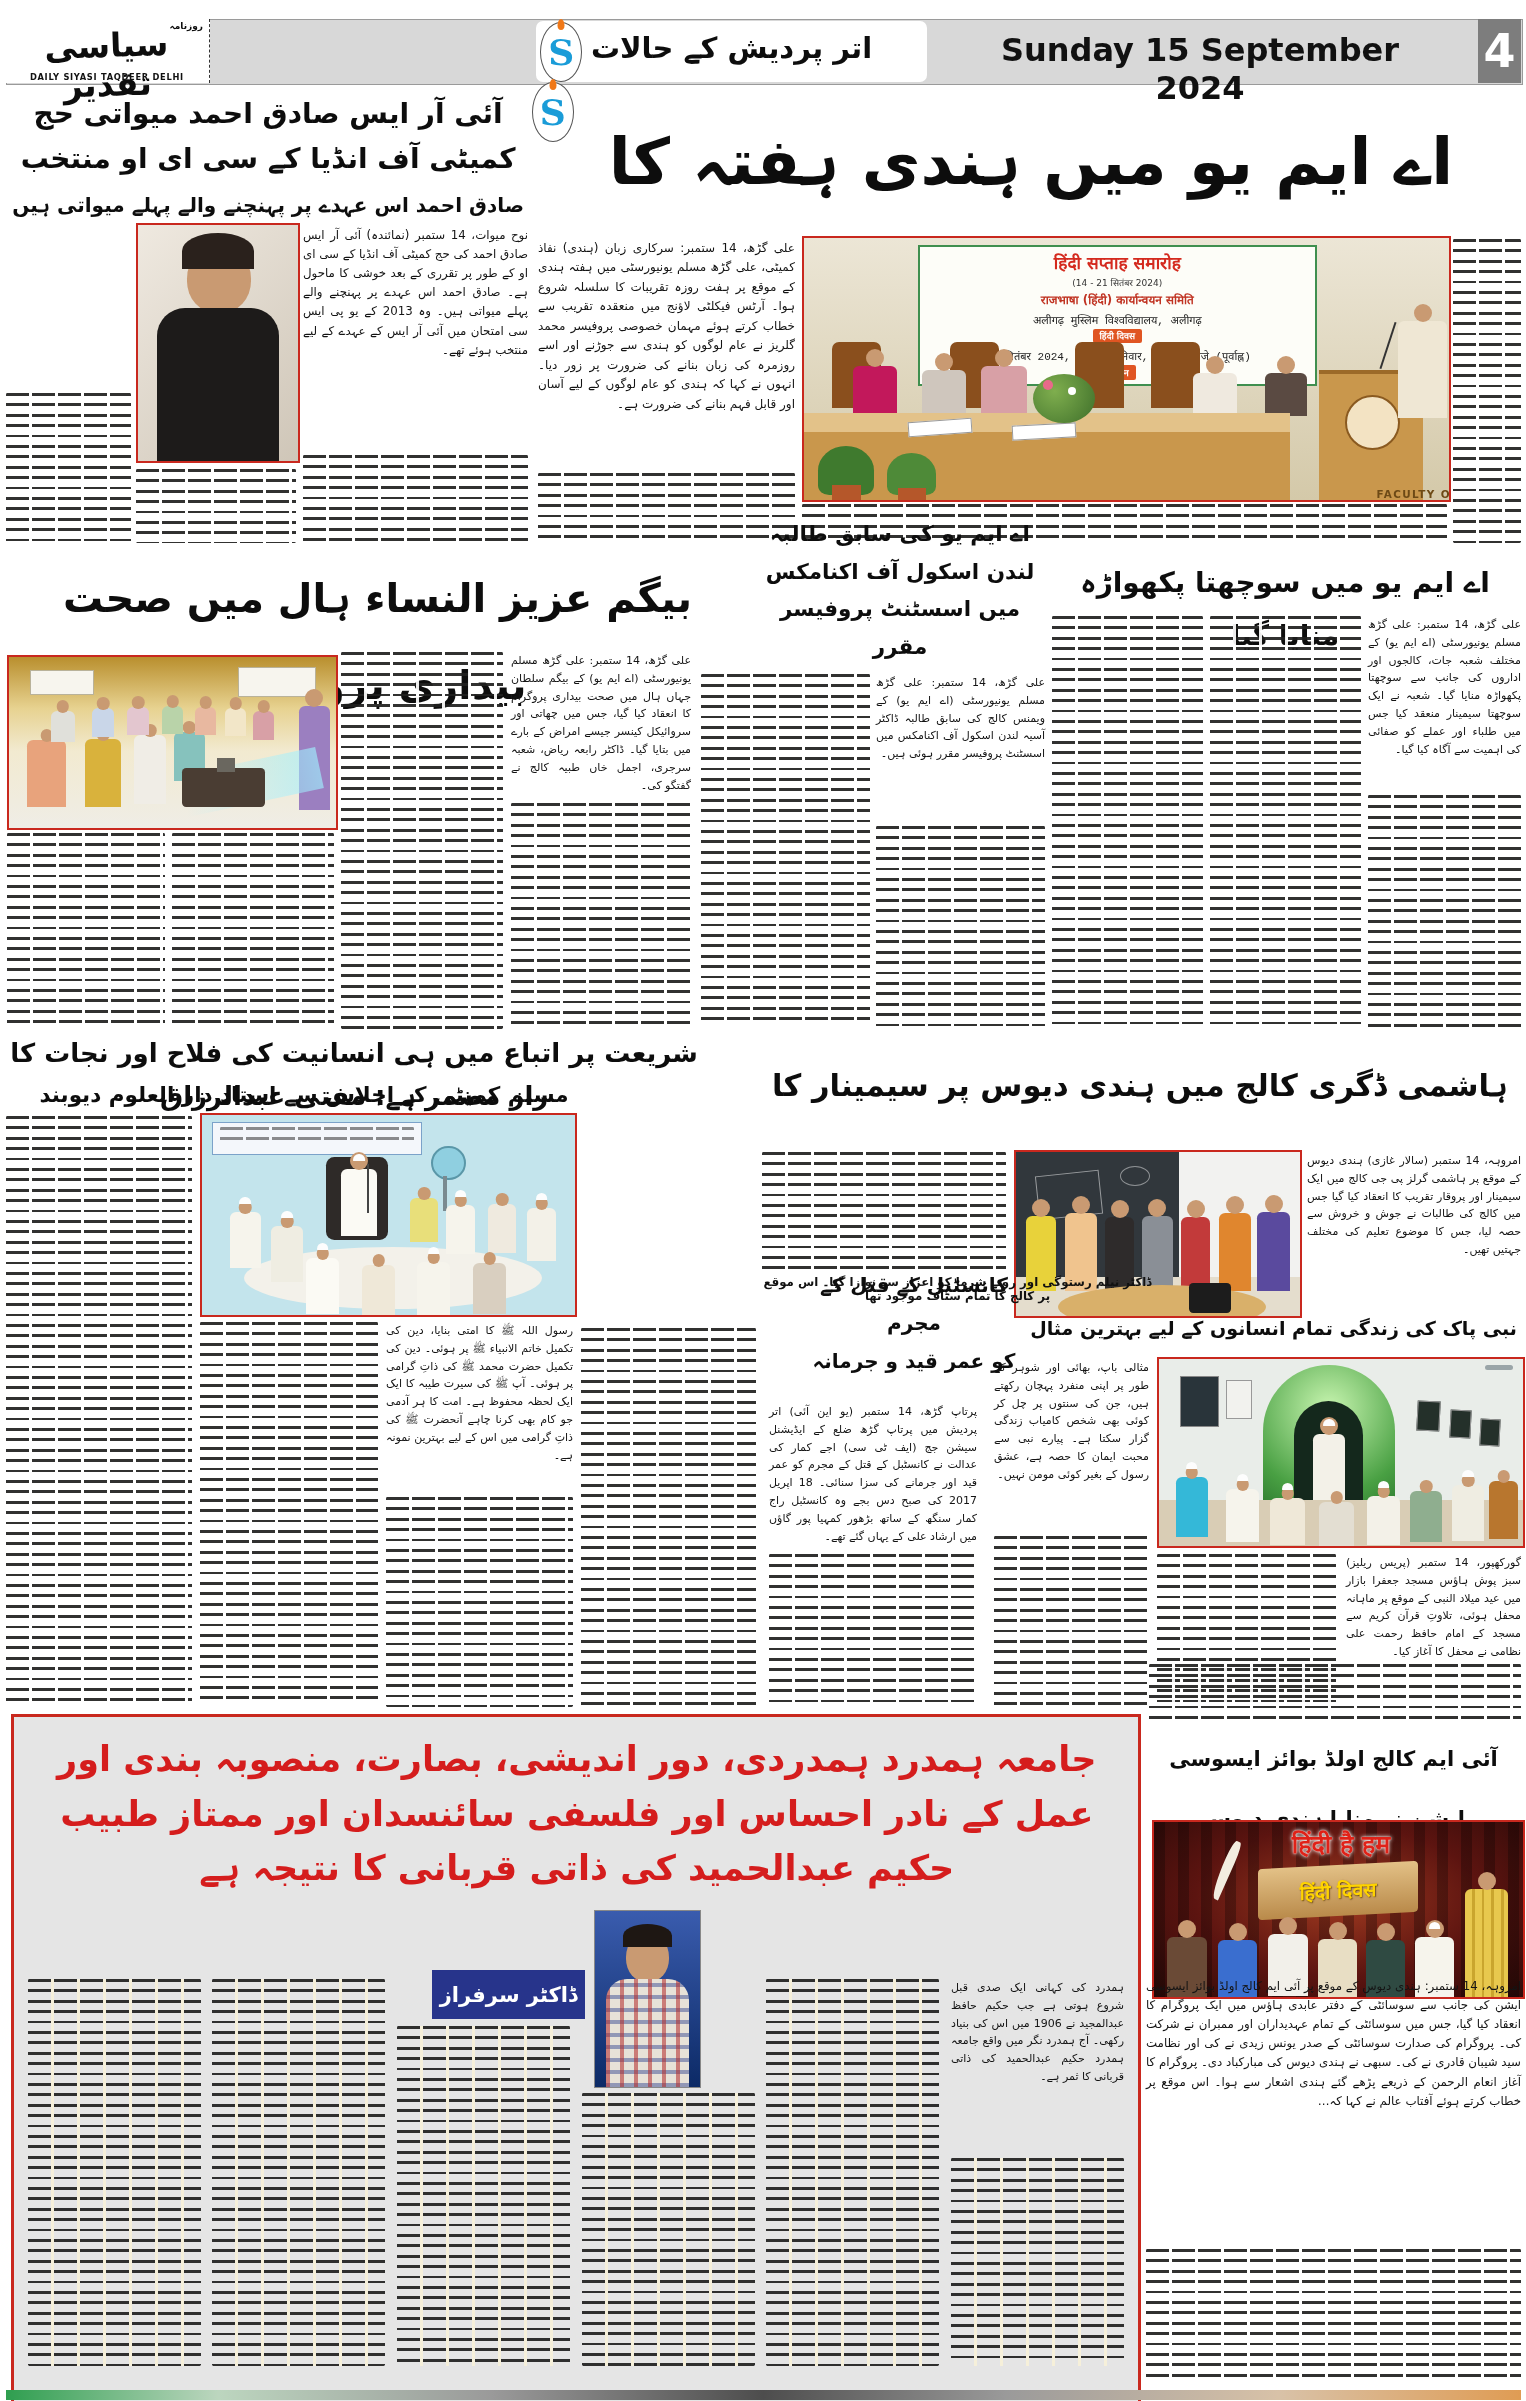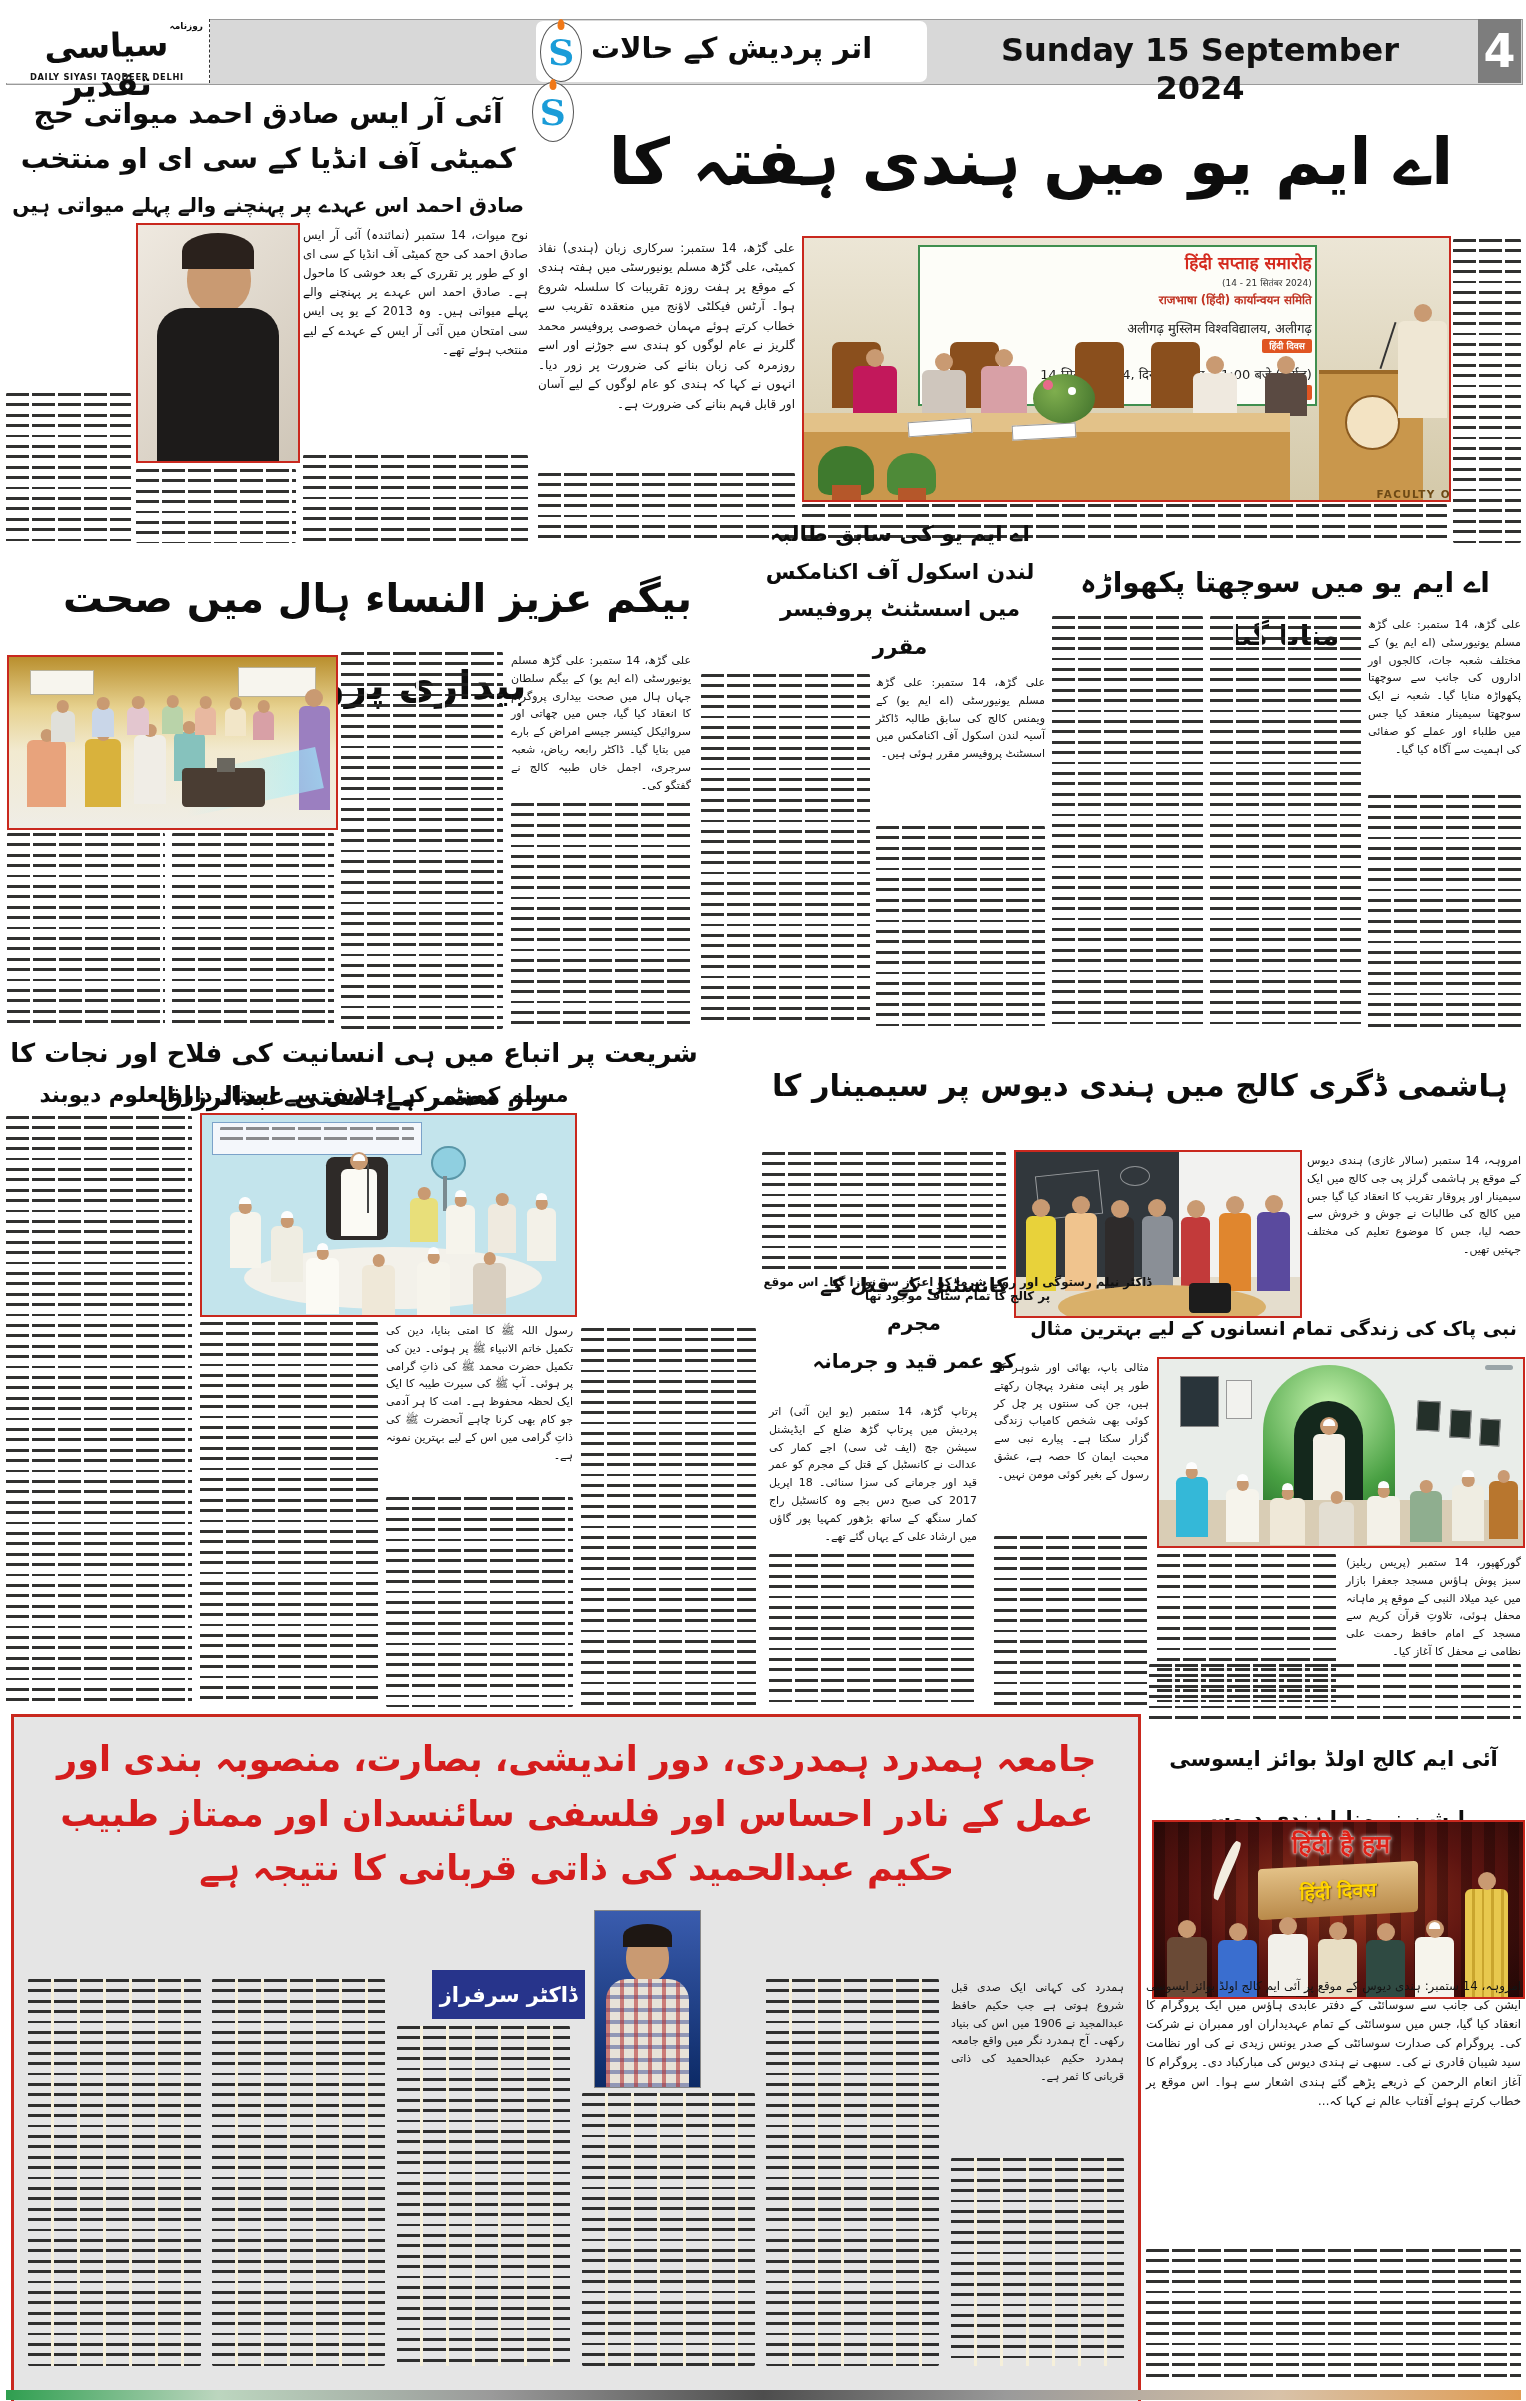--- a/index.html
+++ b/index.html
@@ -29,21 +29,21 @@
   .person::before{content:"";position:absolute;left:50%;transform:translateX(-50%);top:-11px;
         width:12.5px;height:12.5px;border-radius:50%;background:#c99a72;}
   .person.big::before{width:18px;height:18px;top:-16.7px;}
   .person.cap::after{content:"";position:absolute;left:50%;transform:translateX(-50%);top:-14.6px;
         width:11.8px;height:6.2px;border-radius:5.6px 5.6px 0 0;background:#fdfdfd;}
   .ev-banner{position:absolute;background:#fdfdf8;border:2.8px solid #3f8f4f;text-align:center;
         font-family:"DejaVu Sans",sans-serif;padding:4.2px 2.8px;}
   .bl1{color:#d42a1e;font-weight:bold;font-size:17.3px;}
   .bl2{color:#333;font-size:9px;margin-top:1.4px;}
   .bl3{color:#c03322;font-weight:bold;font-size:11.8px;margin-top:2.1px;}
-  .bl4{color:#222;font-size:13px;margin-top:12px;}
+  .bl4{color:#222;font-size:11px;margin-top:5px;font-family:Liberation Mono, monospace;}
   .chip{display:inline-block;background:#e05522;color:#fff;font-weight:bold;font-size:9px;
         padding:0.7px 7px;border-radius:2.1px;margin-top:2.1px;}
   .cap-t{font-size:11.8px;font-weight:bold;text-align:center;color:#111;}
   .plaid{background:
       repeating-linear-gradient(90deg, rgba(180,40,40,.55) 0 4.2px, transparent 4.2px 14px),
       repeating-linear-gradient(0deg, rgba(40,60,140,.45) 0 4.2px, transparent 4.2px 12.5px),
       #e7e2d8;}
   .curtain{background:
       repeating-linear-gradient(90deg, rgba(0,0,0,.28) 0 11px, transparent 11px 23.6px),
       radial-gradient(ellipse at 50% 45%, #a03a20 0%, #5c1410 55%, #2e0a08 100%);}
@@ -94,21 +94,21 @@
   <div class="abs tx" style="left:303px;top:455px;width:225px;height:87px;"></div>
 
   <div class="abs u hl" style="left:541px;top:94px;width:980px;height:136px;font-size:64px;line-height:136px;">اے ایم یو میں ہندی ہفتہ کا اہتمام</div>
 
   <div class="abs u body-txt" style="left:538px;top:239px;width:257px;height:230px;font-size:12px;">علی گڑھ، 14 ستمبر: سرکاری زبان (ہندی) نفاذ کمیٹی، علی گڑھ مسلم یونیورسٹی میں ہفتہ ہندی کے موقع پر ہفت روزہ تقریبات کا سلسلہ شروع ہوا۔ آرٹس فیکلٹی لاؤنج میں منعقدہ تقریب سے خطاب کرتے ہوئے مہمان خصوصی پروفیسر محمد گلریز نے عام لوگوں کو ہندی سے جوڑنے اور اسے روزمرہ کی زبان بنانے کی ضرورت پر زور دیا۔ انہوں نے کہا کہ ہندی کو عام لوگوں کے لیے آسان اور قابل فہم بنانے کی ضرورت ہے۔</div>
   <div class="abs tx" style="left:538px;top:473px;width:257px;height:71px;"></div>
   <div class="abs tx" style="left:1453px;top:239px;width:68px;height:304px;"></div>
 
   <div class="abs ph" style="left:802px;top:236px;width:645px;height:262px;background:linear-gradient(#ece6d6,#d4c9a9);">
 
-    <div class="ev-banner" style="left:114px;top:7px;width:389px;text-align:right;">
+    <div class="ev-banner" style="left:114px;top:7px;width:389px;">
       <div class="bl1">हिंदी सप्ताह समारोह</div>
       <div class="bl2">(14 - 21 सितंबर 2024)</div>
       <div class="bl3">राजभाषा (हिंदी) कार्यान्वयन समिति</div>
       <div class="bl4">अलीगढ़ मुस्लिम विश्वविद्यालय, अलीगढ़</div>
       <div><span class="chip">हिंदी दिवस</span></div>
       <div class="bl4">14 सितंबर 2024, दिन - शनिवार, 11:00 बजे (पूर्वाह्न)</div>
       <div><span class="chip">उद्घाटन</span></div>
     </div>
 
     <div class="abs" style="left:28px;top:104px;width:49px;height:66px;background:#8a4f1d;border-radius:7px 7px 0 0;"></div>

